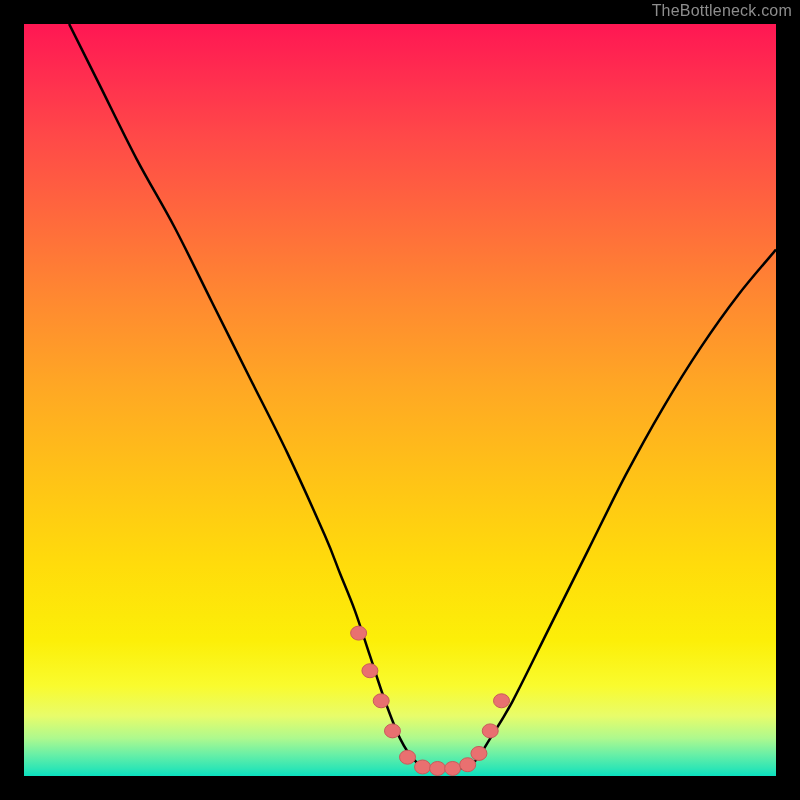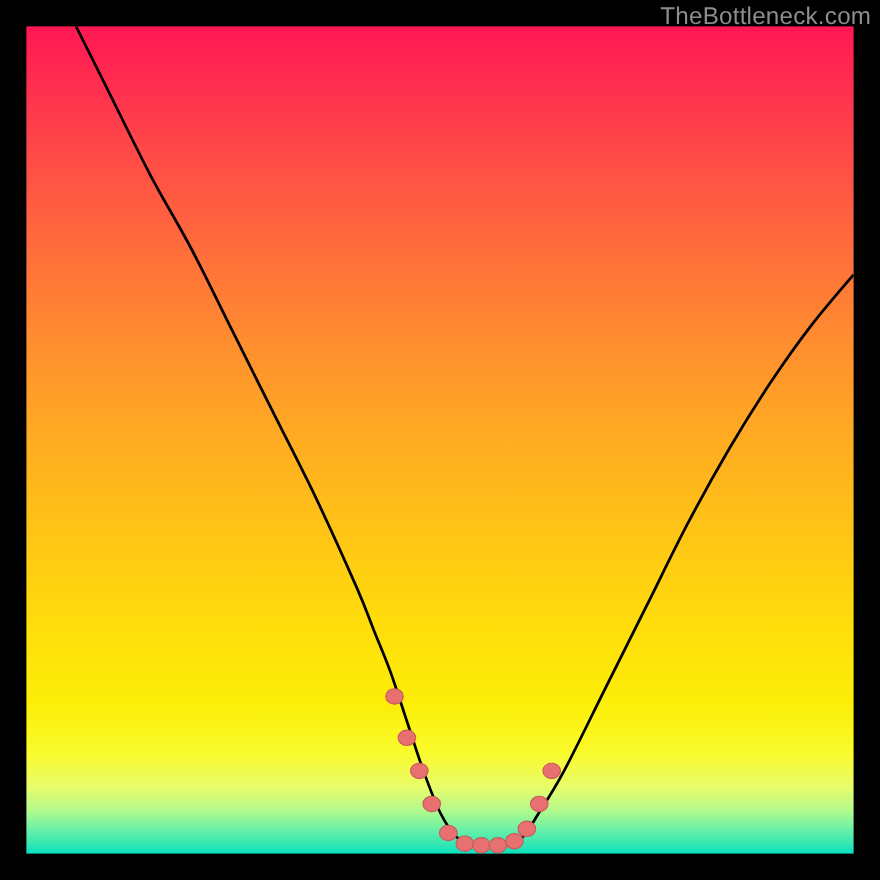--- a/index.html
+++ b/index.html
@@ -41,21 +41,21 @@
       #6df0a5 97%,
       #2fe6b5 99%,
       #0be0c0 100%
     );
   }
   .watermark {
     position: absolute;
     top: 2px;
     right: 8px;
     color: #8d8d8d;
-    font-size: 22px;
+    font-size: 16px;
     font-weight: 500;
     letter-spacing: 0.2px;
   }
   svg.curve {
     position: absolute;
     top: 0;
     left: 0;
   }
   .marker {
     fill: #e97070;

